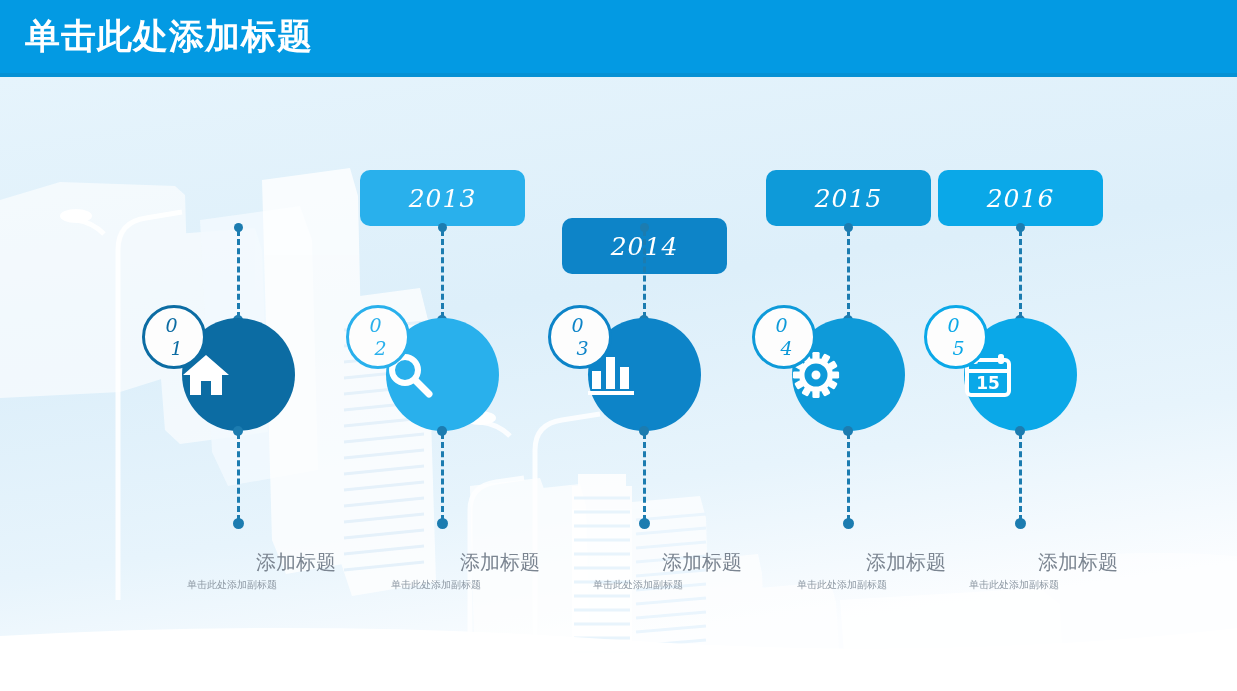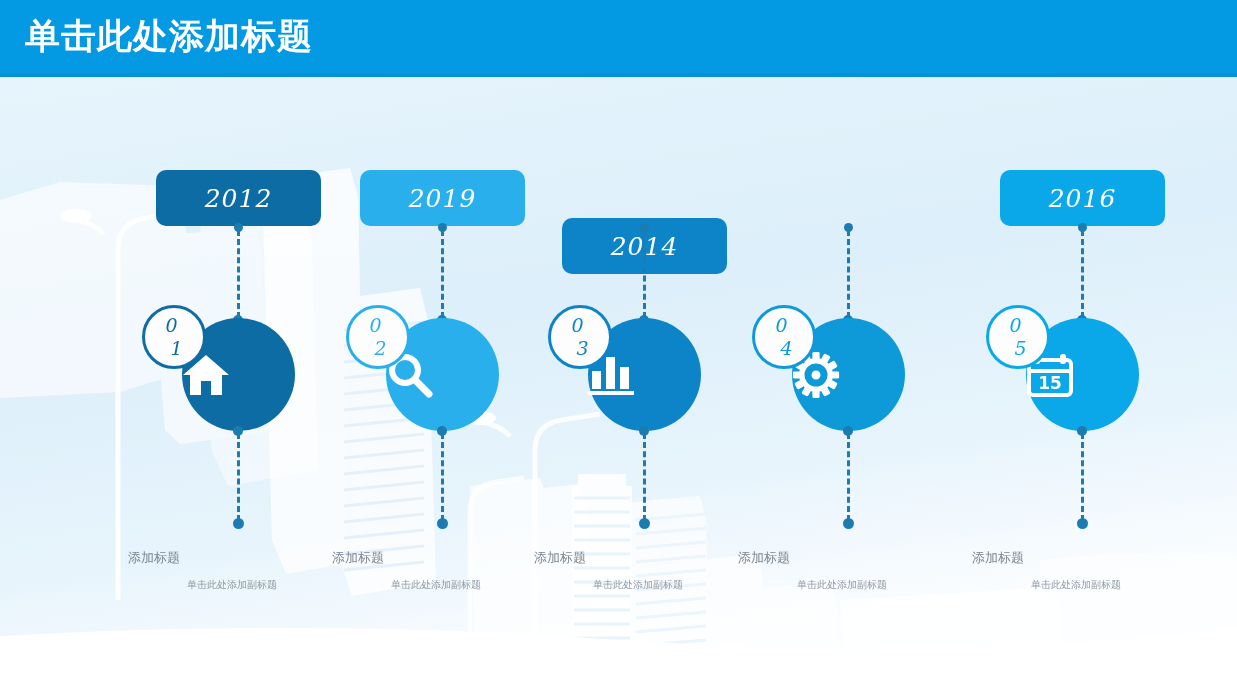--- a/index.html
+++ b/index.html
@@ -163,22 +163,22 @@
     display: block;
   }
   .num-badge .d1 { margin-bottom: 4px; margin-right: 5px; }
   .num-badge .d2 { margin-left: 5px; }
 
   
   .cap-title {
     position: absolute;
     top: 549px;
     width: 208px;
-    text-align: left;
-    font-size: 13px;
+    text-align: right;
+    font-size: 20px;
     color: #7b8591;
     font-family: "DejaVu Sans", "Liberation Sans", sans-serif;
   }
   .cap-sub {
     position: absolute;
     top: 578px;
     width: 208px;
     text-align: center;
     font-size: 10px;
     color: #8e99a4;
@@ -276,23 +276,20 @@
     <path d="M0 636 Q320 618 620 640 Q940 662 1237 628 L1237 691 L0 691 Z" fill="#ffffff" opacity="0.96"></path>
 
     <path d="M1040 560 Q1140 548 1237 556 L1237 660 Q1130 648 1040 656 Z" fill="#ffffff" opacity="0.45"></path>
   </svg>
 
   <div id="header-bar"></div>
   <div id="header-title">单击此处添加标题</div>
 
   <div id="cols">
       <div class="col" style="left: 128px;">
-        <div class="year-chip" style="background:#0c6ca3; left:28px;">
-          <span class="year-text">2012</span>
-        </div>
         <div class="chip-dot" style="background:#1c7cb0; left:106px;"></div>
         <div class="dash-upper" style="border-left-color:#1c7cb0; left:109px;"></div>
         <div class="circle-dot-top" style="background:#1c7cb0; left:105px;"></div>
         <div class="main-circle" style="background:#0c6ca3; left:54px;">
           <span>
             <svg class="icon-svg" width="48" height="44" viewBox="0 0 48 44">
               <path d="M24 2 L47 22 L40 22 L40 42 L29 42 L29 28 L19 28 L19 42 L8 42 L8 22 L1 22 Z" fill="#ffffff"></path>
               <rect x="26" y="17" width="10" height="9" fill="#ffffff"></rect>
             </svg>
           </span>
@@ -302,21 +299,21 @@
           <span class="d2" style="color:#0c6ca3;">1</span>
         </div>
         <div class="circle-dot-bot" style="background:#1c7cb0; left:105px;"></div>
         <div class="dash-lower" style="border-left-color:#1c7cb0; left:109px;"></div>
         <div class="end-dot" style="background:#1c7cb0; left:105px;"></div>
         <div class="cap-title">添加标题</div>
         <div class="cap-sub">单击此处添加副标题</div>
       </div>
       <div class="col" style="left: 332px;">
         <div class="year-chip" style="background:#29b0ec; left:28px;">
-          <span class="year-text">2019</span>
+          <span class="year-text">2013</span>
         </div>
         <div class="chip-dot" style="background:#1c7cb0; left:106px;"></div>
         <div class="dash-upper" style="border-left-color:#1c7cb0; left:109px;"></div>
         <div class="circle-dot-top" style="background:#1c7cb0; left:105px;"></div>
         <div class="main-circle" style="background:#29b0ec; left:54px;">
           <span>
             <svg class="icon-svg" width="48" height="48" viewBox="0 0 48 48">
               <circle cx="19" cy="19" r="13" fill="none" stroke="#ffffff" stroke-width="6"></circle>
               <line x1="29" y1="29" x2="43" y2="43" stroke="#ffffff" stroke-width="7" stroke-linecap="round"></line>
             </svg>
@@ -353,20 +350,23 @@
           <span class="d1" style="color:#0d84c8;">0</span>
           <span class="d2" style="color:#0d84c8;">3</span>
         </div>
         <div class="circle-dot-bot" style="background:#1c7cb0; left:105px;"></div>
         <div class="dash-lower" style="border-left-color:#1c7cb0; left:109px;"></div>
         <div class="end-dot" style="background:#1c7cb0; left:105px;"></div>
         <div class="cap-title">添加标题</div>
         <div class="cap-sub">单击此处添加副标题</div>
       </div>
       <div class="col" style="left: 738px;">
+        <div class="year-chip" style="background:#0e9ad9; left:28px;">
+          <span class="year-text">2015</span>
+        </div>
         <div class="chip-dot" style="background:#1c7cb0; left:106px;"></div>
         <div class="dash-upper" style="border-left-color:#1c7cb0; left:109px;"></div>
         <div class="circle-dot-top" style="background:#1c7cb0; left:105px;"></div>
         <div class="main-circle" style="background:#0e9ad9; left:54px;">
           <span>
             <svg class="icon-svg" width="48" height="48" viewBox="0 0 48 48">
               <rect x="39.9" y="20.4" width="7.2" height="7.2" rx="1.4" transform="rotate(0 43.5 24)" fill="#ffffff"></rect>
               <rect x="37.28749537379655" y="30.15" width="7.2" height="7.2" rx="1.4" transform="rotate(30 40.887495373796554 33.75)" fill="#ffffff"></rect>
               <rect x="30.15" y="37.28749537379655" width="7.2" height="7.2" rx="1.4" transform="rotate(60 33.75 40.887495373796554)" fill="#ffffff"></rect>
               <rect x="20.4" y="39.9" width="7.2" height="7.2" rx="1.4" transform="rotate(90 24 43.5)" fill="#ffffff"></rect>
@@ -386,21 +386,21 @@
         <div class="num-badge" style="border:3px solid #0e9ad9; left:14px;">
           <span class="d1" style="color:#0e9ad9;">0</span>
           <span class="d2" style="color:#0e9ad9;">4</span>
         </div>
         <div class="circle-dot-bot" style="background:#1c7cb0; left:105px;"></div>
         <div class="dash-lower" style="border-left-color:#1c7cb0; left:109px;"></div>
         <div class="end-dot" style="background:#1c7cb0; left:105px;"></div>
         <div class="cap-title">添加标题</div>
         <div class="cap-sub">单击此处添加副标题</div>
       </div>
-      <div class="col" style="left: 972px;">
+      <div class="col" style="left: 910px;">
         <div class="year-chip" style="background:#0aa8e8; left:28px;">
           <span class="year-text">2016</span>
         </div>
         <div class="chip-dot" style="background:#1c7cb0; left:106px;"></div>
         <div class="dash-upper" style="border-left-color:#1c7cb0; left:109px;"></div>
         <div class="circle-dot-top" style="background:#1c7cb0; left:105px;"></div>
         <div class="main-circle" style="background:#0aa8e8; left:54px;">
           <span>
             <svg class="icon-svg" width="48" height="46" viewBox="0 0 48 46">
               <rect x="8" y="2" width="6" height="10" rx="2.5" fill="#ffffff"></rect>

